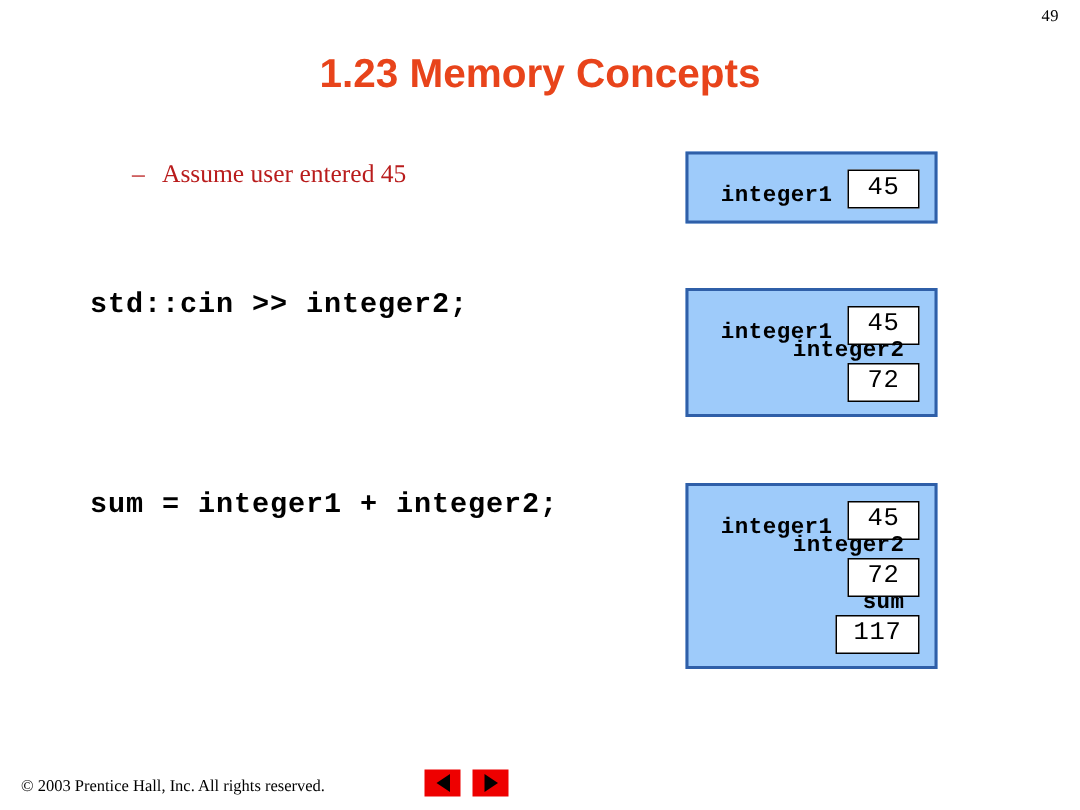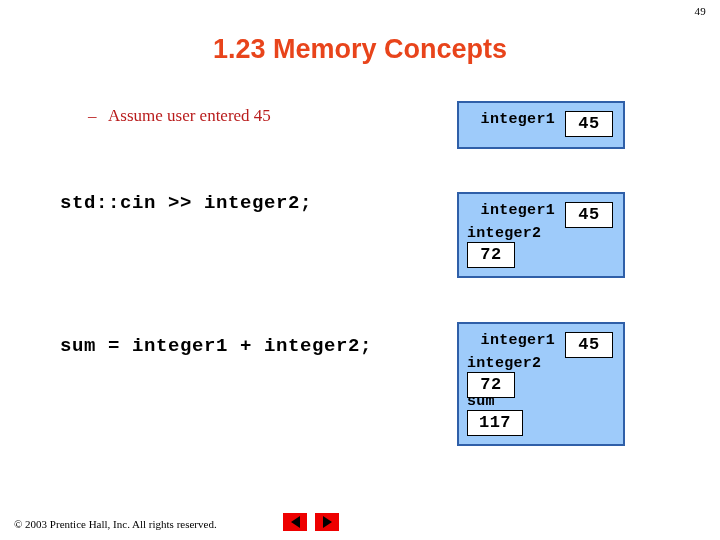--- a/index.html
+++ b/index.html
@@ -76,21 +76,21 @@
   
   .mem-panel {
     position: absolute;
     background: #9ecbfa;
     border: 2px solid #2f5fa8;
     box-sizing: border-box;
     padding: 8px 10px 8px 8px;
   }
   .mem-row {
     display: flex;
-    align-items: flex-start;
+    align-items: flex-end;
     justify-content: flex-end;
     height: 28px;
   }
   .mem-row + .mem-row {
     margin-top: 10px;
     flex-direction: column;
   }
   .mem-label {
     font-family: "Liberation Mono", monospace;
     font-size: 15px;
@@ -98,21 +98,21 @@
     color: #000000;
     text-align: right;
     flex: 1 1 auto;
     padding-right: 10px;
     letter-spacing: 0.3px;
     white-space: pre;
   }
   .mem-value {
     font-family: "Liberation Mono", monospace;
     font-size: 17px;
-    font-weight: bold;
+    font-weight: normal;
     color: #000000;
     background: #ffffff;
     border: 1px solid #000000;
     box-sizing: border-box;
     min-width: 48px;
     height: 26px;
     line-height: 24px;
     text-align: center;
     padding: 0 6px;
     letter-spacing: 0.5px;
@@ -173,21 +173,21 @@
   <div class="block" style="top:96px;">
     <div class="bullet-line">
       <span class="bullet-dash">–</span><span>Assume user entered 45</span>
     </div>
   </div>
 
   <div class="block" style="top:192px;">
     <div class="code-line">std::cin &gt;&gt; integer2;</div>
   </div>
 
-  <div class="block" style="top:335px;">
+  <div class="block" style="top:325px;">
     <div class="code-line">sum = integer1 + integer2;</div>
   </div>
 
   <div class="mem-panel" style="left:457px; top:101px; width:168px;">
     <div class="mem-row">
       <span class="mem-label">integer1</span>
       <span class="mem-value">45</span>
     </div>
   </div>
 

